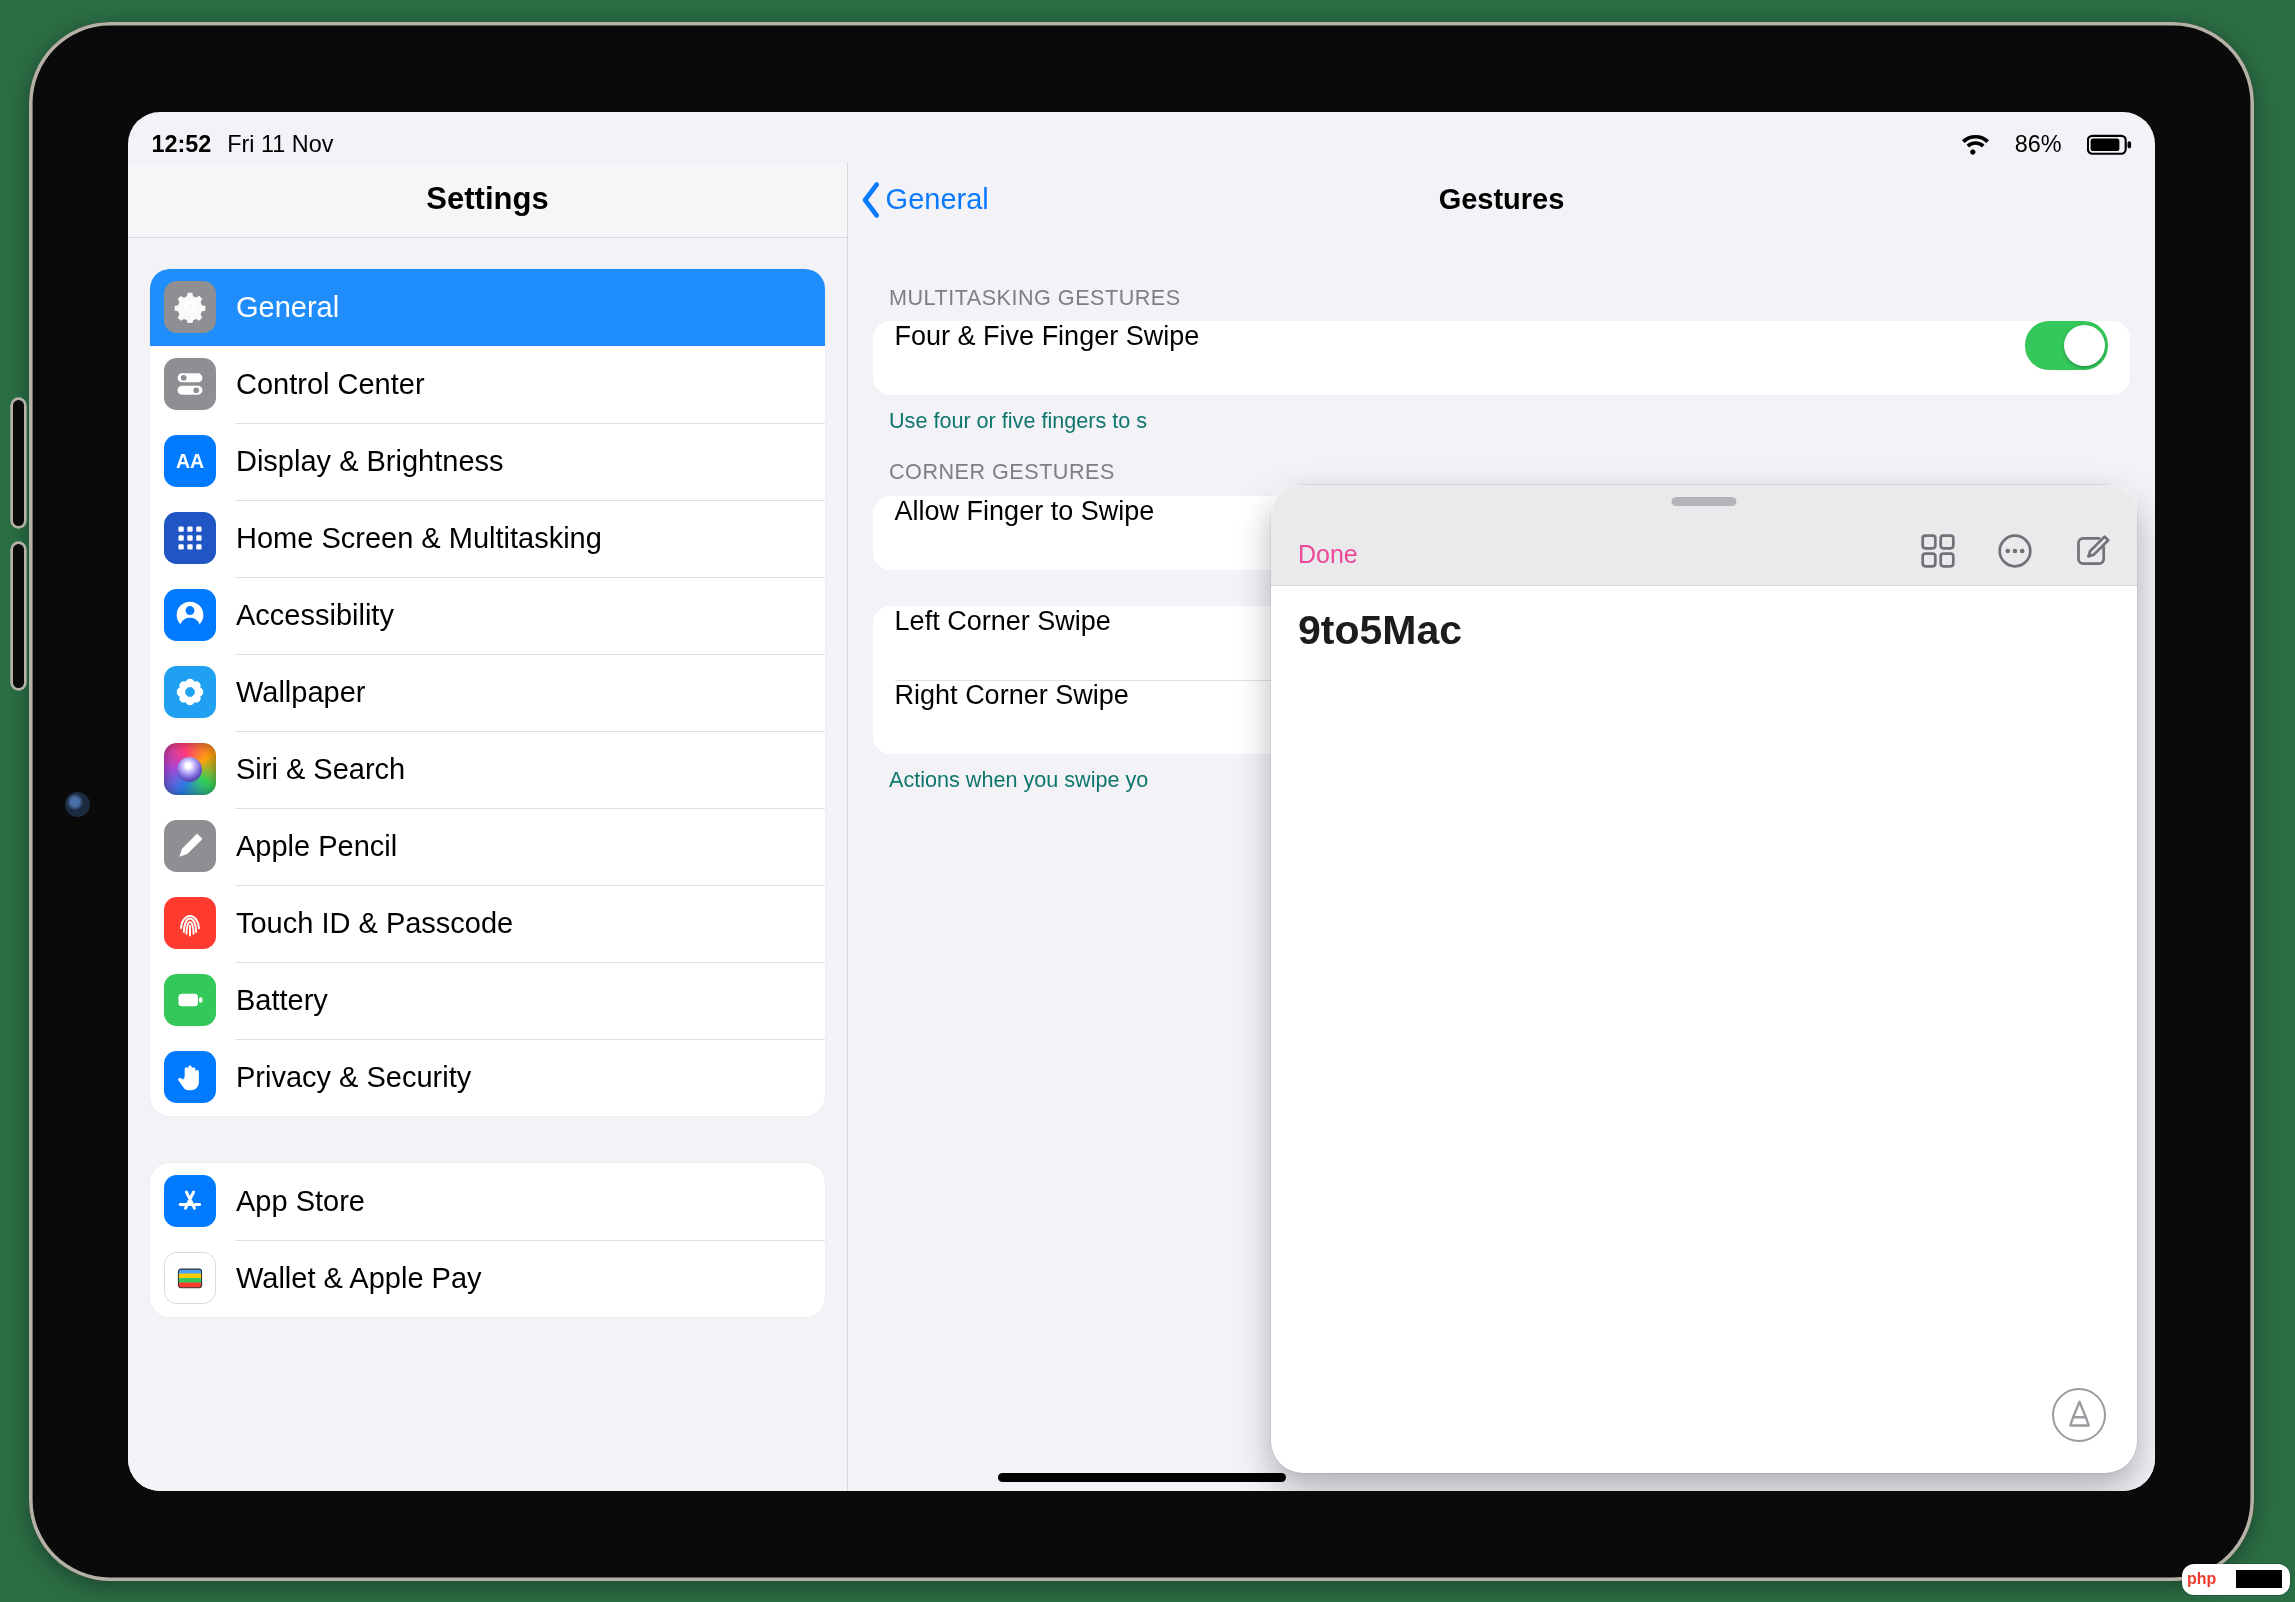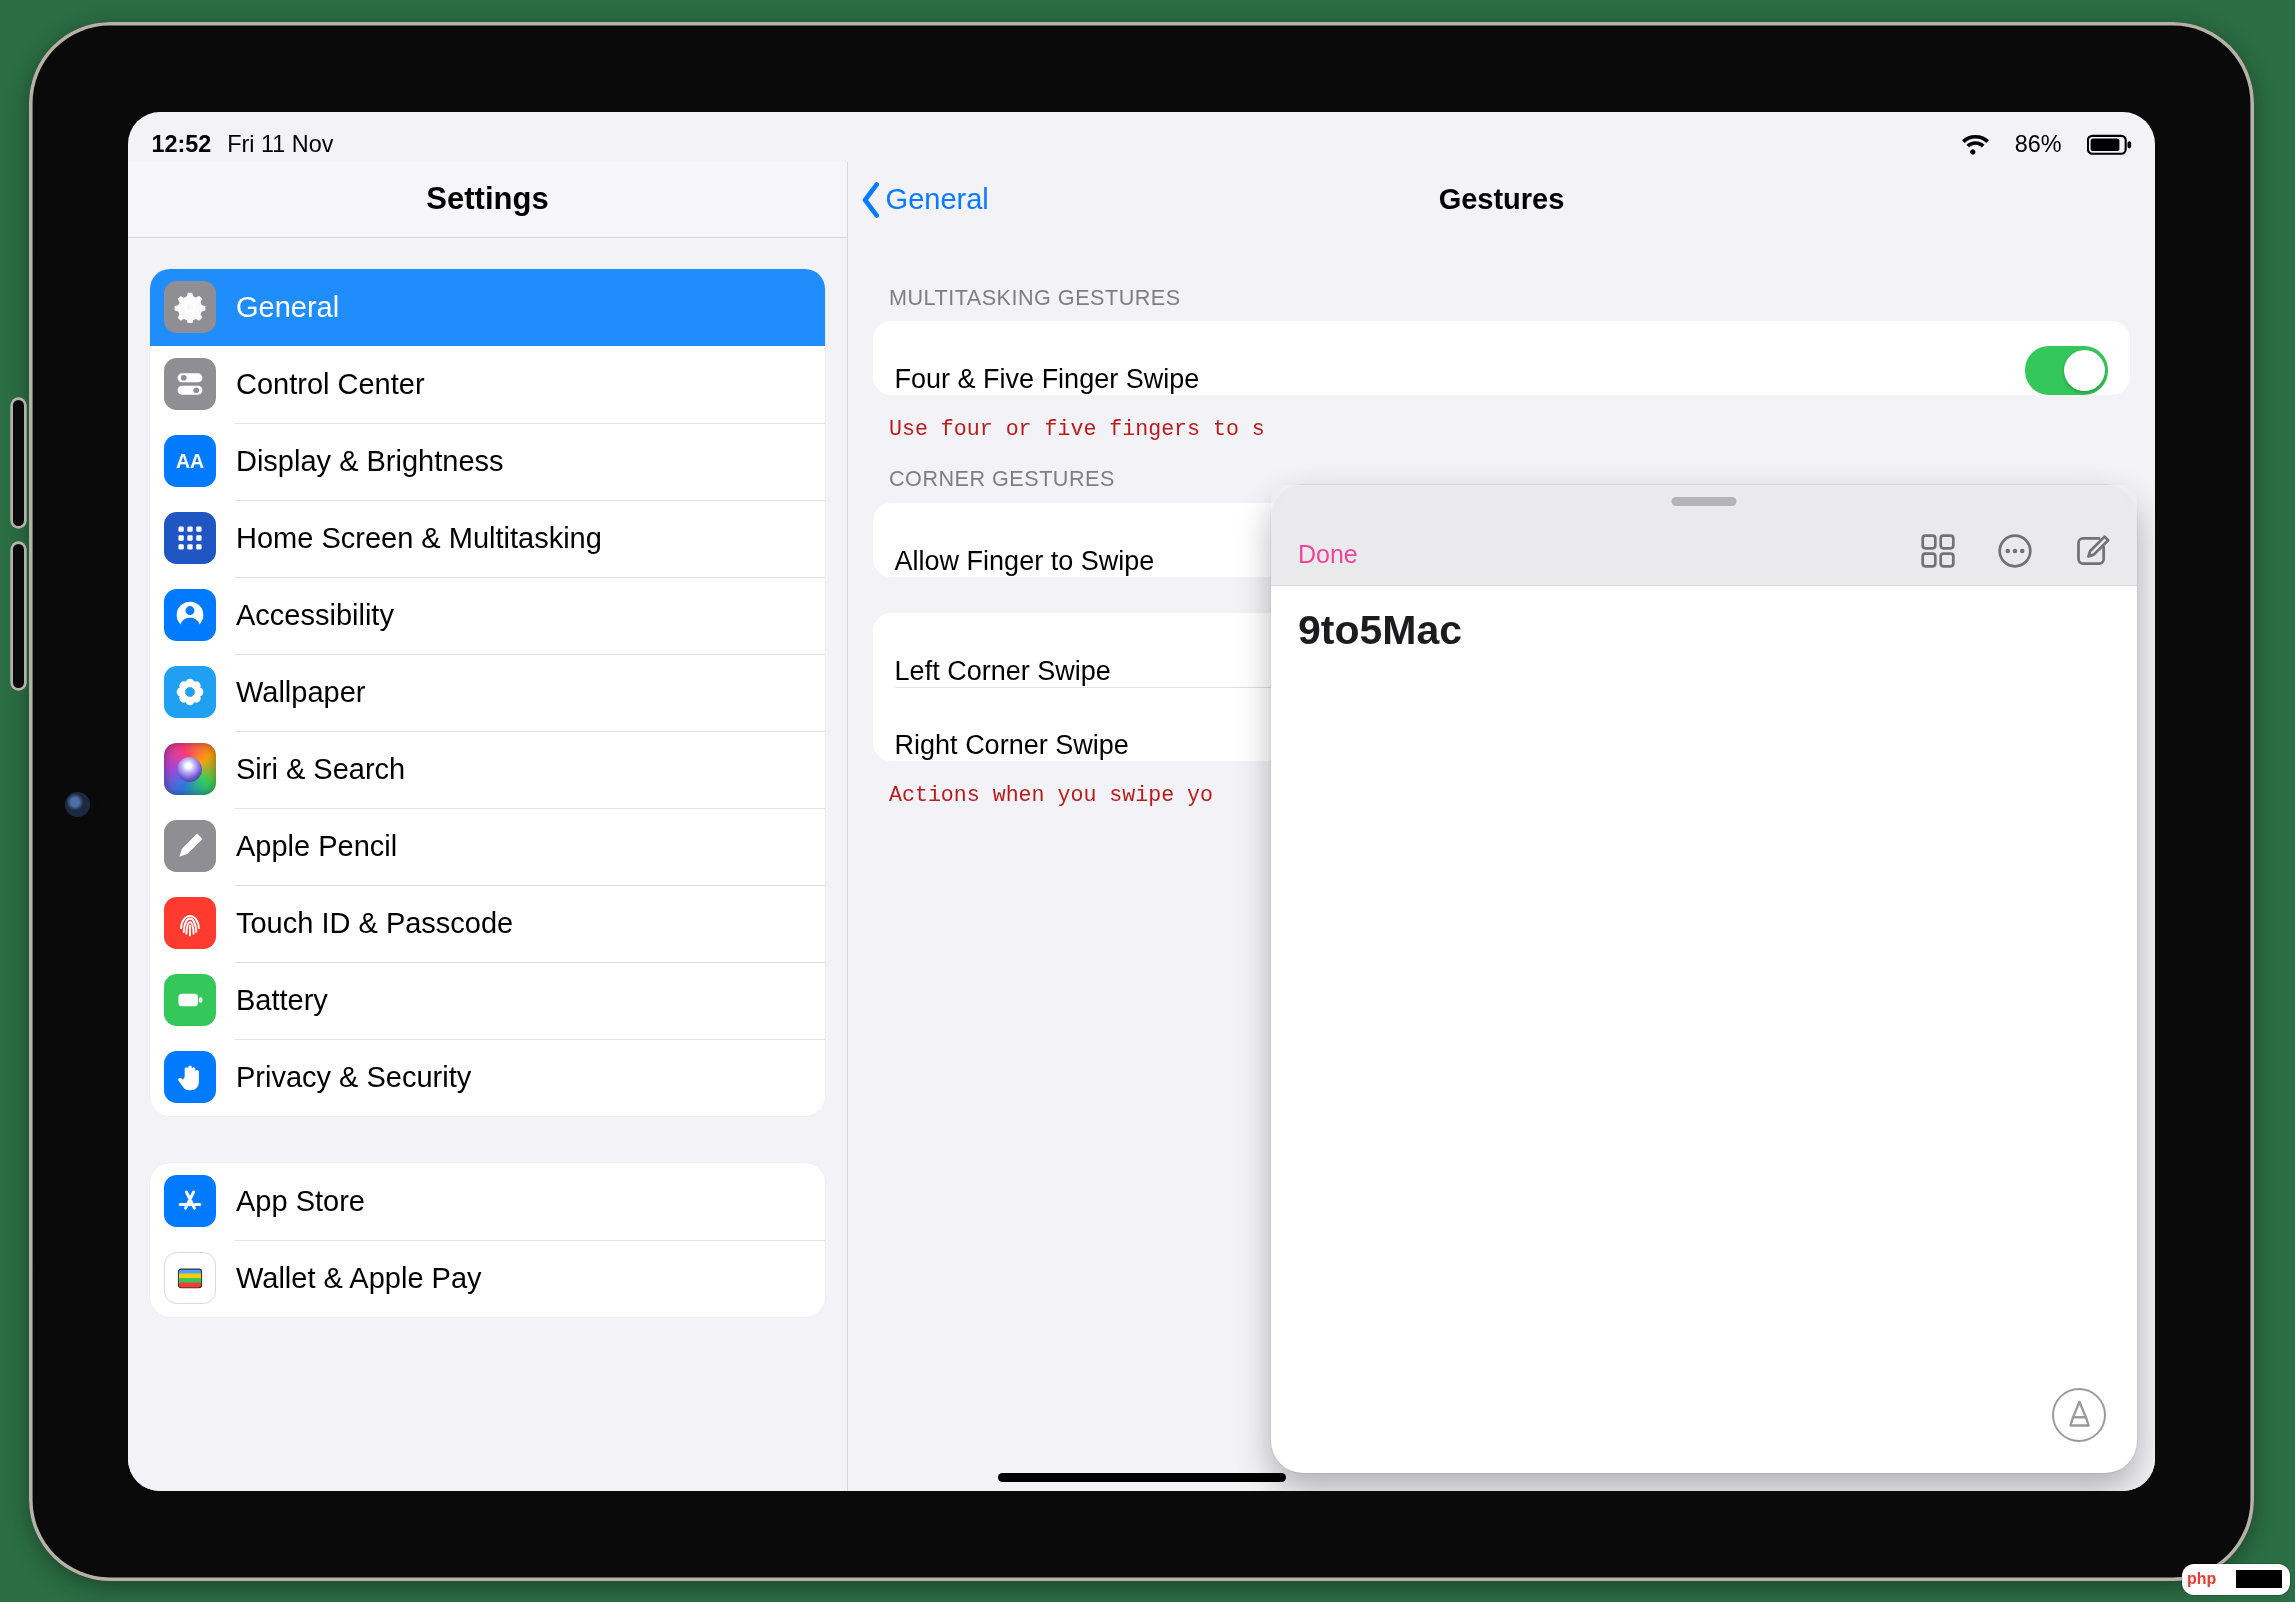--- a/index.html
+++ b/index.html
@@ -114,24 +114,24 @@
   }
   .detail-title{ font-size:29px; font-weight:700; color:#000; }
   .back-btn{
     position:absolute; left:10.8px; top:0; height:76px; display:flex; align-items:center;
     color:#0a7aff; font-size:29px; font-weight:400; gap:1.8px;
   }
   .back-btn svg{ width:25px; height:36px; }
 
   .detail-scroll{ position:absolute; top:76px; left:0; right:0; bottom:0; padding: 27px 25px; }
   .section-header{ font-size:21.6px; font-weight:500; color:#7e7e83; letter-spacing:0.5px; margin: 20px 16px 10.8px; text-transform:uppercase;}
-  .section-footer{ font-size:21.6px; font-weight:400; color:#b91c1c; margin: 22px 16px 25px; font-family: Liberation Mono, monospace; }
+  .section-footer{ font-size:21.6px; font-weight:400; color:#0f766e; margin: 13px 16px 25px; }
   .cell-group{ background:#fff; border-radius:18px; overflow:hidden; }
   .cell{
-    display:flex; align-items:flex-end; justify-content:space-between;
+    display:flex; align-items:flex-start; justify-content:space-between;
     height:74px; padding:0 21.6px; font-size:27px; color:#000; position:relative;
   }
   .cell + .cell::before{
     content:""; position:absolute; left:21.6px; right:0; top:0; height:0.9px; background:#e0e0e4;
   }
   .switch{
     width:83px; height:49px; border-radius:24px; background:#34c759; position:relative; flex:0 0 83px;
   }
   .switch::after{
     content:""; position:absolute; right:3.6px; top:3.6px; width:41px; height:41px; border-radius:50%; background:#fff;

